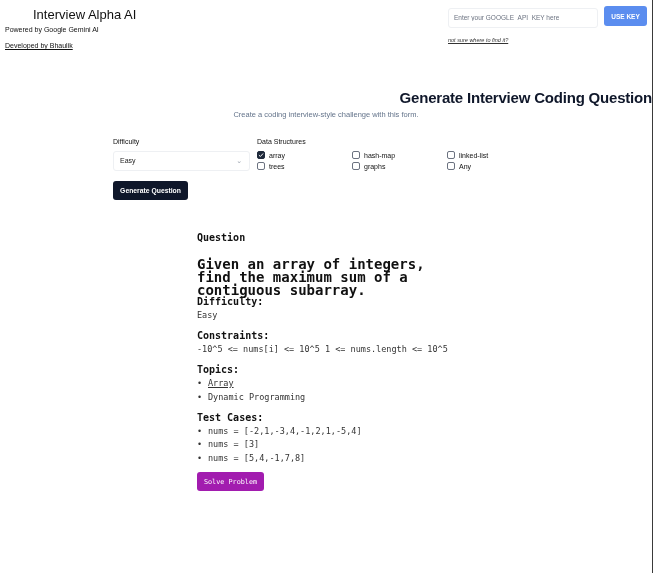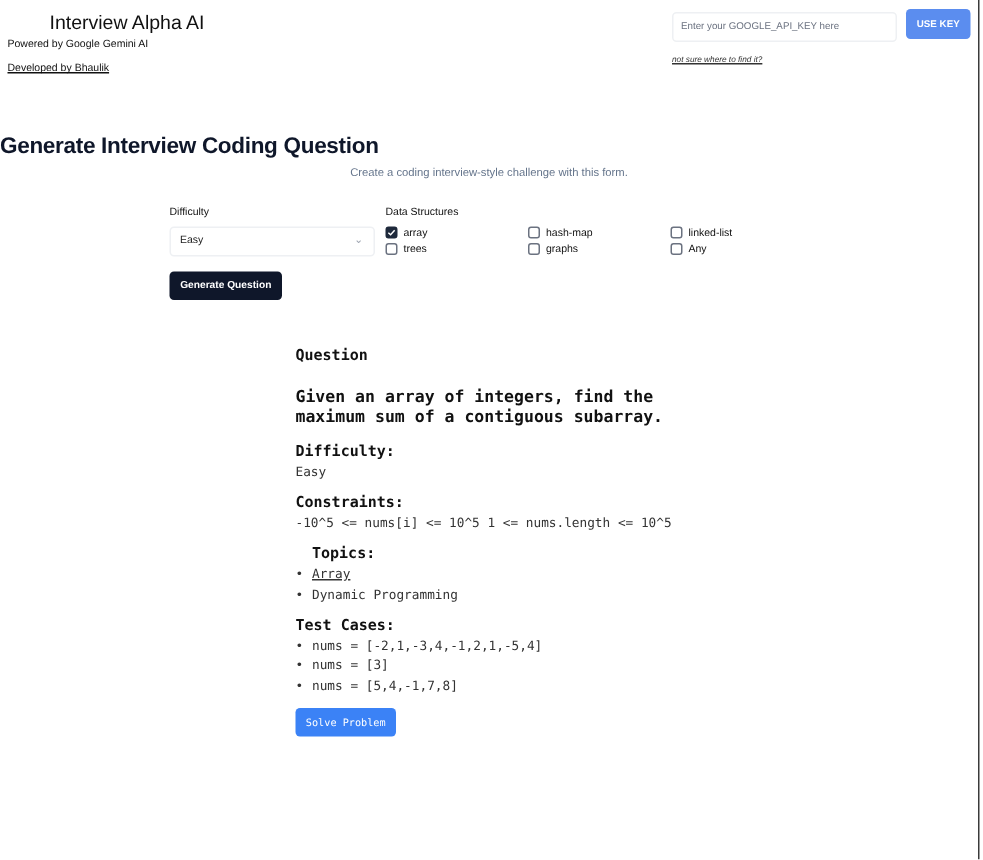--- a/index.html
+++ b/index.html
@@ -11,43 +11,43 @@
     .app-title { font-size: 13px; color: #111; line-height: 16px; margin-left: 28px; }
     .powered { font-size: 7px; color: #111; margin-top: 2px; line-height: 9px; }
     .dev-link { font-size: 7px; color: #111; text-decoration: underline; line-height: 10px; display: inline-block; }
 
     .api-area { position: absolute; left: 448px; top: 6px; }
     .api-input { width: 150px; height: 20px; border: 1px solid #eef0f3; border-radius: 3px; font-size: 6.5px; padding-left: 5px; color: #444; font-family: "Liberation Sans", sans-serif; background: #fff; outline: none; }
     .api-input::placeholder { color: #6b7280; }
     .use-key { position: absolute; left: 156px; top: 0; width: 43px; height: 20px; background: #5b8def; color: #fff; border: none; border-radius: 3px; font-size: 6.5px; font-weight: bold; font-family: "Liberation Sans", sans-serif; }
     .find-link { font-size: 5.5px; font-style: italic; color: #333; text-decoration: underline; margin-top: 2px; display: inline-block; }
 
-    .page-heading { position: absolute; left: 0; width: 652px; top: 89px; text-align: left; font-size: 15px; font-weight: bold; color: #0f172a; letter-spacing: -0.2px; }
+    .page-heading { position: absolute; left: 0; width: 652px; top: 89px; text-align: right; font-size: 15px; font-weight: bold; color: #0f172a; letter-spacing: -0.2px; }
     .page-sub { position: absolute; left: 0; width: 652px; top: 110px; text-align: center; font-size: 7.5px; color: #64748b; }
 
     .label { font-size: 7px; color: #111; position: absolute; }
     .select { position: absolute; left: 113px; top: 151px; width: 137px; height: 20px; border: 1px solid #eef0f3; border-radius: 3px; font-size: 7px; padding-left: 6px; line-height: 18px; color: #222; }
     .select .chev { position: absolute; right: 7px; top: 0; font-size: 7px; color: #9ca3af; }
 
     .cb { position: absolute; display: flex; align-items: center; font-size: 7px; color: #111; }
     .box { width: 8px; height: 8px; border: 1px solid #6b7280; border-radius: 2px; margin-right: 4px; display: inline-flex; align-items: center; justify-content: center; background: #fff; }
     .box.checked { background: #1e293b; border-color: #1e293b; }
     .box.checked svg { width: 6px; height: 6px; }
 
     .gen-btn { position: absolute; left: 113px; top: 181px; width: 75px; height: 19px; background: #0f172a; color: #fff; border: none; border-radius: 3px; font-size: 6.8px; font-family: "Liberation Sans", sans-serif; font-weight: bold; }
 
     .q { position: absolute; left: 197px; font-family: "DejaVu Sans Mono", monospace; color: #111; }
     .q-title { top: 232px; font-size: 10px; font-weight: bold; }
-    .q-text { top: 258px; font-size: 11px; font-weight: bold; line-height: 13px; width: 265px; }
+    .q-text { top: 258px; font-size: 14px; font-weight: bold; line-height: 13px; width: 265px; }
     .q-h { font-size: 10px; font-weight: bold; }
     .q-v { font-size: 8.5px; color: #333; }
     .q-li { font-size: 8.5px; color: #333; }
     .q-li .dot { display: inline-block; width: 11px; }
 
-    .solve-btn { position: absolute; left: 197px; top: 472px; width: 67px; height: 19px; background: #3b82f6; color: #fff; border: none; border-radius: 3px; font-size: 6.8px; font-family: "DejaVu Sans Mono", monospace; }
+    .solve-btn { position: absolute; left: 197px; top: 472px; width: 67px; height: 19px; background: #a21caf; color: #fff; border: none; border-radius: 3px; font-size: 6.8px; font-family: "DejaVu Sans Mono", monospace; }
   </style>
 </head>
 <body>
 
 <div class="right-edge"></div>
 
 <div class="header-left">
   <div class="app-title">Interview Alpha AI</div>
   <div class="powered">Powered by Google Gemini AI</div>
   <a class="dev-link">Developed by Bhaulik</a>
@@ -104,21 +104,21 @@
 
 <div class="q q-title">Question</div>
 <div class="q q-text">Given an array of integers, find the maximum sum of a contiguous subarray.</div>
 
 <div class="q q-h" style="top:296px;">Difficulty:</div>
 <div class="q q-v" style="top:310px;">Easy</div>
 
 <div class="q q-h" style="top:330px;">Constraints:</div>
 <div class="q q-v" style="top:344px;">-10^5 &lt;= nums[i] &lt;= 10^5 1 &lt;= nums.length &lt;= 10^5</div>
 
-<div class="q q-h" style="top:364px;margin-left:11px;">Topics:</div>
+<div class="q q-h" style="top:364px;">Topics:</div>
 <div class="q q-li" style="top:378px;text-decoration:underline;"><span class="dot">•</span><span>Array</span></div>
 <div class="q q-li" style="top:392px;"><span class="dot">•</span><span>Dynamic Programming</span></div>
 
 <div class="q q-h" style="top:412px;text-align:center;">Test Cases:</div>
 <div class="q q-li" style="top:426px;"><span class="dot">•</span><span>nums = [-2,1,-3,4,-1,2,1,-5,4]</span></div>
 <div class="q q-li" style="top:439px;"><span class="dot">•</span><span>nums = [3]</span></div>
 <div class="q q-li" style="top:453px;"><span class="dot">•</span><span>nums = [5,4,-1,7,8]</span></div>
 
 <button class="solve-btn">Solve Problem</button>
 

